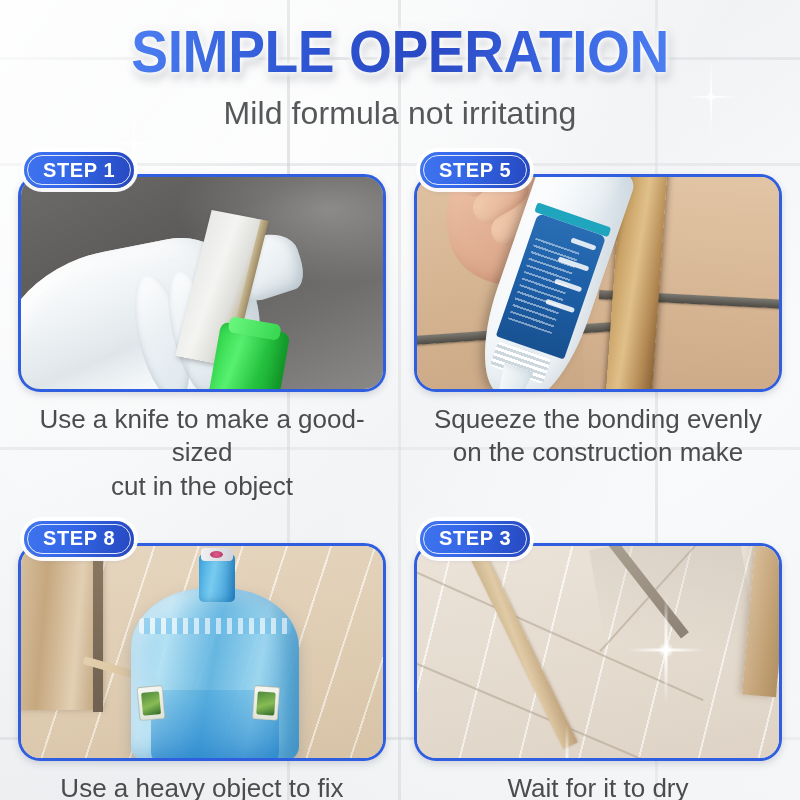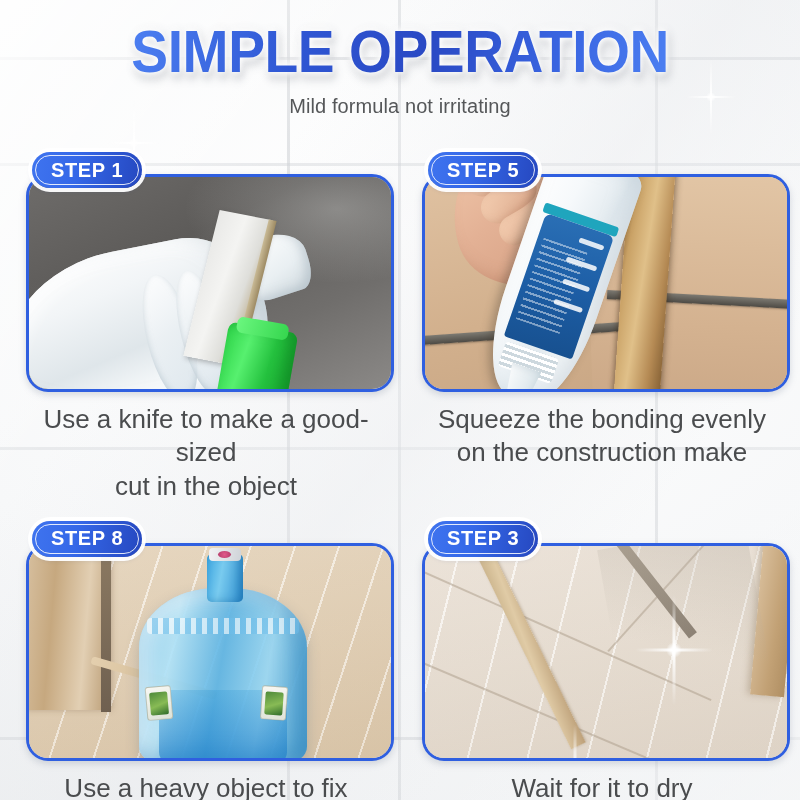--- a/index.html
+++ b/index.html
@@ -91,38 +91,38 @@
     -webkit-text-stroke: 0px;
     text-shadow: none;
     position: relative;
     display: inline-block;
     padding: 0 4px;
     filter: drop-shadow(0 0 4px #ffffff) drop-shadow(0 0 3px #ffffff)
             drop-shadow(2px 4px 3px rgba(150,155,165,.45));
   }
   #subtitle {
     margin-top: 13px;
-    font-size: 20px;
+    font-size: 32px;
     color: #555759;
     font-weight: normal;
     letter-spacing: .1px;
   }
 
   
   #grid {
     position: absolute;
     top: 152px; left: 18px;
     width: 764px;
     display: grid;
     grid-template-columns: 368px 368px;
     column-gap: 28px;
     row-gap: 18px;
     z-index: 4;
   }
-  .step { position: relative; margin-left: 8px; }
+  .step { position: relative; }
 
   
   .badge {
     position: absolute;
     top: 0; left: 6px;
     z-index: 3;
     height: 36px;
     padding: 0 19px;
     border-radius: 18px;
     background: linear-gradient(100deg, #3f74ef 0%, #3568e8 40%, #2547bf 100%);

